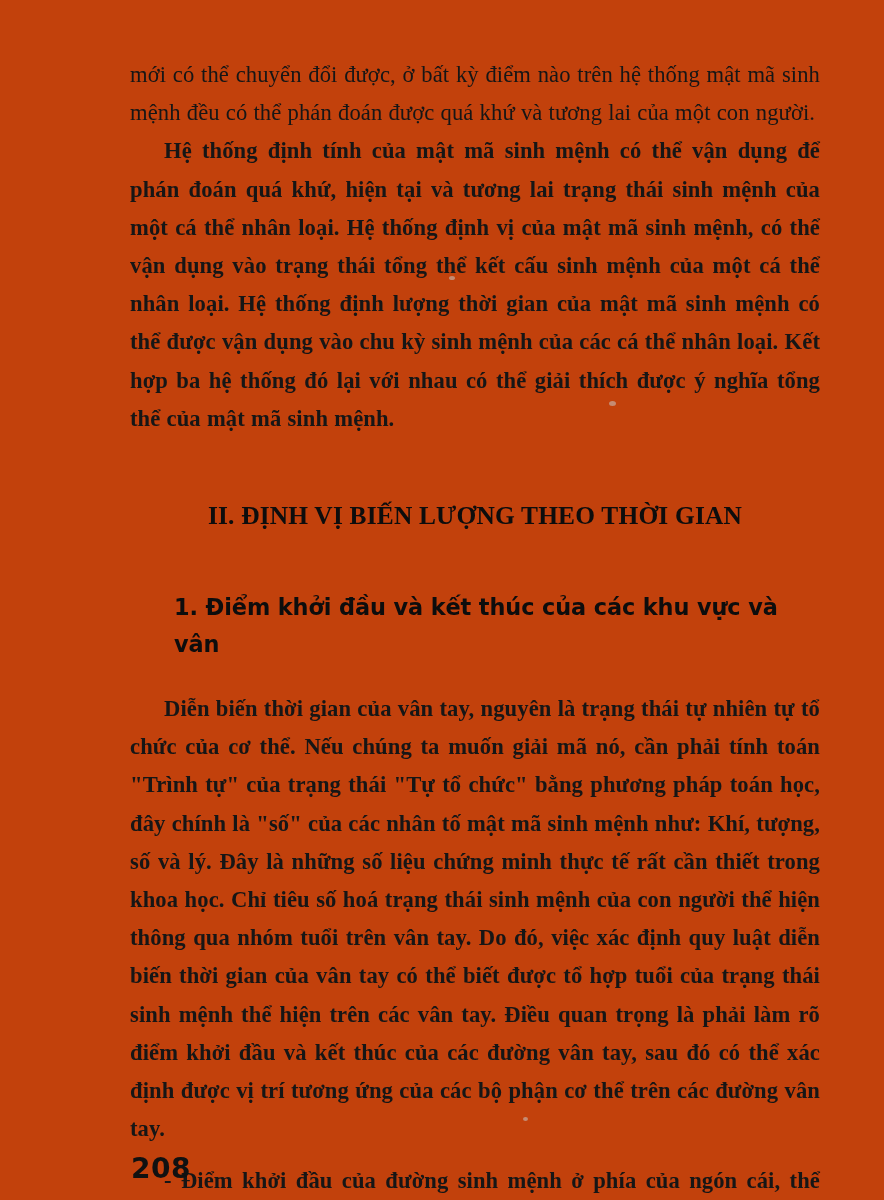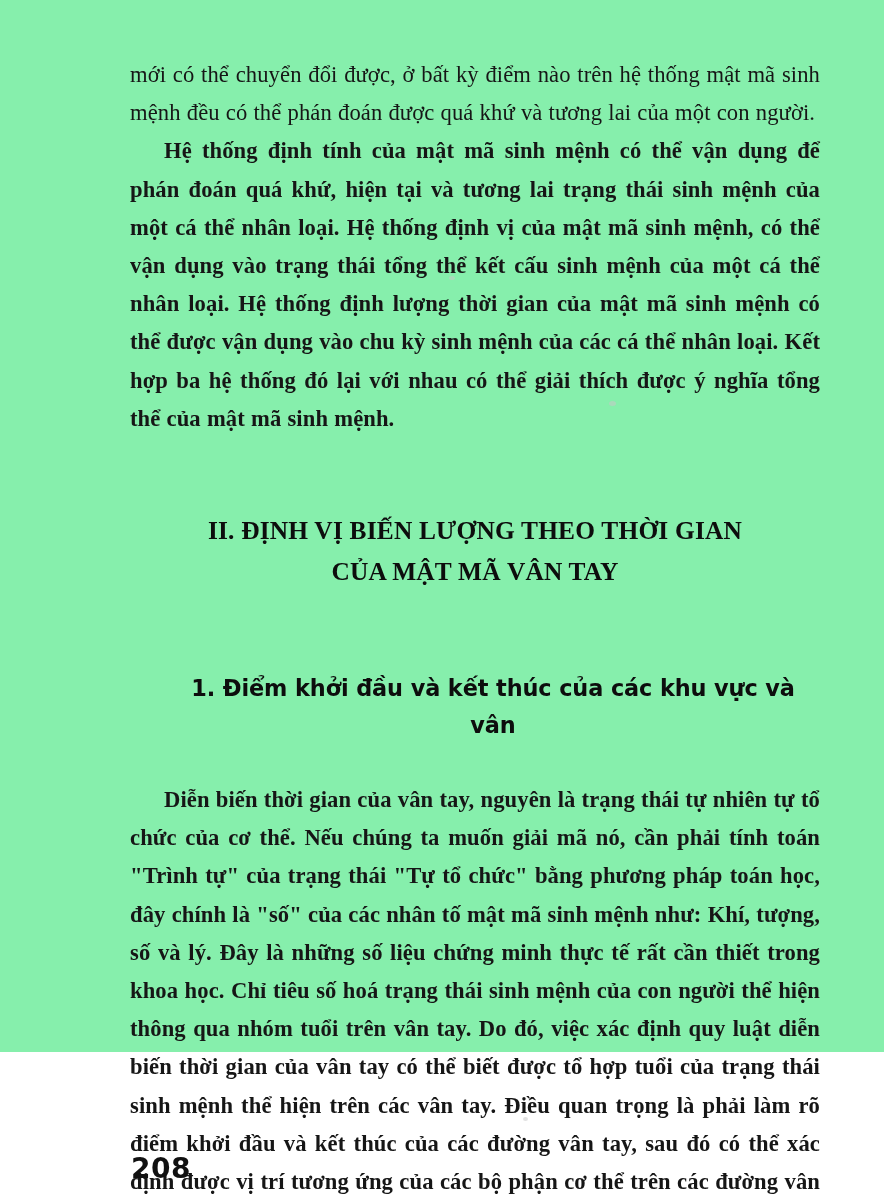--- a/index.html
+++ b/index.html
@@ -11,22 +11,22 @@
   body {
     width: 884px;
     height: 1200px;
     overflow: hidden;
     font-family: "Liberation Serif", "DejaVu Serif", serif;
     color: #1a1a1a;
   }
   #page {
     position: relative;
     width: 884px;
-    height: 1052px;
-    background: #86efac;
+    height: 1200px;
+    background: #c2410c;
     box-sizing: border-box;
   }
   #content {
     position: absolute;
     left: 130px;
     top: 56px;
     width: 690px;
   }
   p.body-par {
     margin: 0;
@@ -39,40 +39,40 @@
     color: #161616;
   }
   p.first-par {
     text-indent: 0;
   }
   p.indent-par {
     text-indent: 34px;
     font-weight: bold;
   }
   h1.section-heading {
-    margin: 16px;
+    margin: 1px;
     font-family: "Liberation Serif", "DejaVu Serif", serif;
     font-weight: bold;
     font-size: 25.4px;
     line-height: 41px;
     text-align: center;
     letter-spacing: 0.2px;
     color: #0d0d0d;
   }
   h1.section-heading .ln {
     display: block;
     white-space: nowrap;
   }
   h2.sub-heading {
-    margin: 18px;
+    margin: 8px;
     font-family: "DejaVu Sans", "Liberation Sans", sans-serif;
     font-weight: bold;
     font-size: 22.4px;
     line-height: 37px;
-    text-align: center;
+    text-align: left;
     letter-spacing: -0.1px;
     color: #0d0d0d;
   }
   h2.sub-heading .lead {
     padding-left: 36px;
   }
   h2.sub-heading .ln {
     display: block;
   }
   .spacer-before-heading { height: 56px; }
@@ -109,21 +109,20 @@
   <div id="content">
 
     <p class="body-par first-par">mới có thể chuyển đổi được, ở bất kỳ điểm nào trên hệ thống mật mã sinh mệnh đều có thể phán đoán được quá khứ và tương lai của một con người.</p>
 
     <p class="body-par indent-par">Hệ thống định tính của mật mã sinh mệnh có thể vận dụng để phán đoán quá khứ, hiện tại và tương lai trạng thái sinh mệnh của một cá thể nhân loại. Hệ thống định vị của mật mã sinh mệnh, có thể vận dụng vào trạng thái tổng thể kết cấu sinh mệnh của một cá thể nhân loại. Hệ thống định lượng thời gian của mật mã sinh mệnh có thể được vận dụng vào chu kỳ sinh mệnh của các cá thể nhân loại. Kết hợp ba hệ thống đó lại với nhau có thể giải thích được ý nghĩa tổng thể của mật mã sinh mệnh.</p>
 
     <div class="spacer-before-heading"></div>
 
     <h1 class="section-heading">
       <span class="ln">II. ĐỊNH VỊ BIẾN LƯỢNG THEO THỜI GIAN</span>
-      <span class="ln">CỦA MẬT MÃ VÂN TAY</span>
     </h1>
 
     <div class="spacer-after-heading"></div>
 
     <h2 class="sub-heading">
       <span class="ln lead">1. Điểm khởi đầu và kết thúc của các khu vực và vân</span>
     </h2>
 
     <div class="spacer-after-sub"></div>
 

